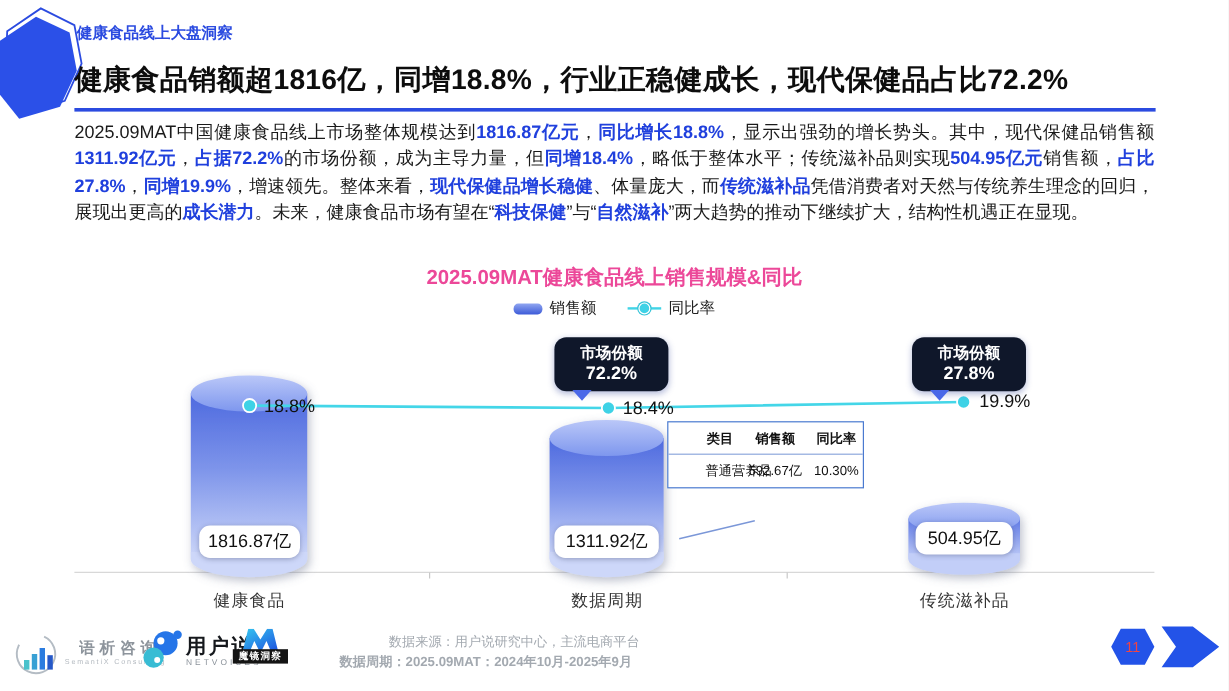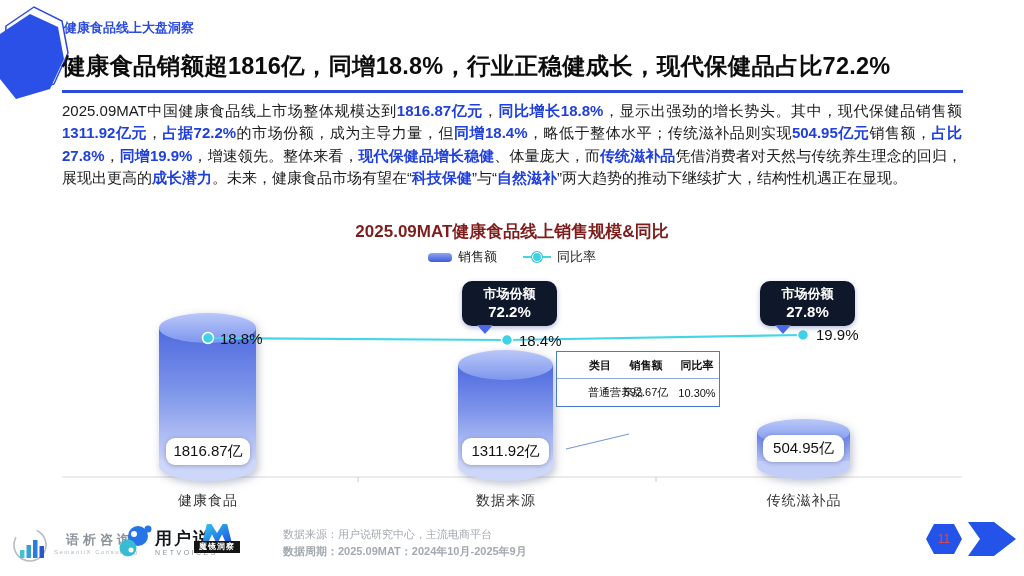--- a/index.html
+++ b/index.html
@@ -10,21 +10,21 @@
   .eyebrow{position:absolute;left:64px;top:19px;font-size:13px;font-weight:bold;color:#2b4be0;}
   .main-title{position:absolute;left:62px;top:50px;width:910px;font-size:23.5px;font-weight:bold;
               color:#0d0d0d;white-space:nowrap;letter-spacing:0.2px;}
   .title-underline{position:absolute;left:62px;top:90px;width:901px;height:3px;background:#2b4be0;}
   
   .paragraph{position:absolute;left:62px;top:100px;width:900px;font-size:15px;line-height:22.3px;
              color:#1a1a1a;text-align:justify;}
   .paragraph .hl{color:#2040dd;font-weight:bold;}
   
   .chart-title{position:absolute;left:0;top:220px;width:1024px;text-align:center;
-               font-size:17px;font-weight:bold;color:#7f1d1d;}
+               font-size:17px;font-weight:bold;color:#ec4899;}
   .legend{position:absolute;left:0;top:248px;width:1024px;display:flex;justify-content:center;
           align-items:center;gap:26px;font-size:13px;color:#222;}
   .legend .item{display:flex;align-items:center;gap:6px;}
   .legend .bar-swatch{width:24px;height:9px;border-radius:4px;
           background:linear-gradient(180deg,#8fa5f0 0%,#3d5bd8 100%);}
   .legend .line-swatch{position:relative;width:28px;height:10px;}
   .legend .line-swatch .ln{position:absolute;left:0;top:4px;width:28px;height:2px;background:#41d4e6;}
   .legend .line-swatch .dt{position:absolute;left:9px;top:0;width:8px;height:8px;border-radius:50%;
           background:#3ed2e6;border:1.5px solid #ffffff;box-shadow:0 0 0 1px #35c4d8;}
   
@@ -156,21 +156,21 @@
 
   <div class="pct" style="left:220px;top:330px;">18.8%</div>
   <div class="pct" style="left:519px;top:332px;">18.4%</div>
   <div class="pct" style="left:816px;top:326px;">19.9%</div>
 
   <div class="pill" style="left:166px;top:438px;width:84px;">1816.87亿</div>
   <div class="pill" style="left:462px;top:438px;width:87px;">1311.92亿</div>
   <div class="pill" style="left:763px;top:435px;width:81px;">504.95亿</div>
 
   <div class="cat" style="left:153px;top:492px;">健康食品</div>
-  <div class="cat" style="left:451px;top:492px;">数据来源</div>
+  <div class="cat" style="left:451px;top:492px;">数据周期</div>
   <div class="cat" style="left:749px;top:492px;">传统滋补品</div>
 
   <div class="dtable">
     <div class="trow head">
       <span class="c first">类目</span>
       <span class="c">销售额</span>
       <span class="c">同比率</span>
     </div>
     <div class="trow r2">
       <span class="c first">普通营养品</span>
@@ -197,21 +197,21 @@
     <circle cx="14" cy="27" r="2.5" fill="#ffffff"></circle>
   </svg>
   <div class="logo-nv-text">用户说</div>
   <div class="logo-nv-sub">NETVOICES</div>
 
   <svg class="chart-svg" style="left:198px;top:524px;position:absolute;" width="38" height="18" viewBox="0 0 26 16">
     <polygon points="0,16 4,0 8,0 13,8 18,0 22,0 26,16 20.5,16 17.5,9 14,16 12,16 8.5,9 5.5,16" fill="url(#mGrad)"></polygon>
   </svg>
   <div class="logo-mj-bar">魔镜洞察</div>
 
-  <div class="src-line" style="top:527px;">数据来源：用户说研究中心，主流电商平台</div>
+  <div class="src-line" style="top:527px;margin-left:41px;">数据来源：用户说研究中心，主流电商平台</div>
   <div class="src-line" style="top:544px;font-weight:bold;">数据周期：2025.09MAT：2024年10月-2025年9月</div>
 
   <svg class="chart-svg" style="left:912px;top:516px;position:absolute;" width="112" height="46" viewBox="0 0 112 46">
     <polygon points="22,8 42,8 50,23 42,38 22,38 14,23" fill="#2353e8"></polygon>
     <polygon points="56,6 82,6 104,23 82,40 56,40 68,23" fill="#2353e8"></polygon>
   </svg>
   <div class="page-num">11</div>
 
 </div>
 

